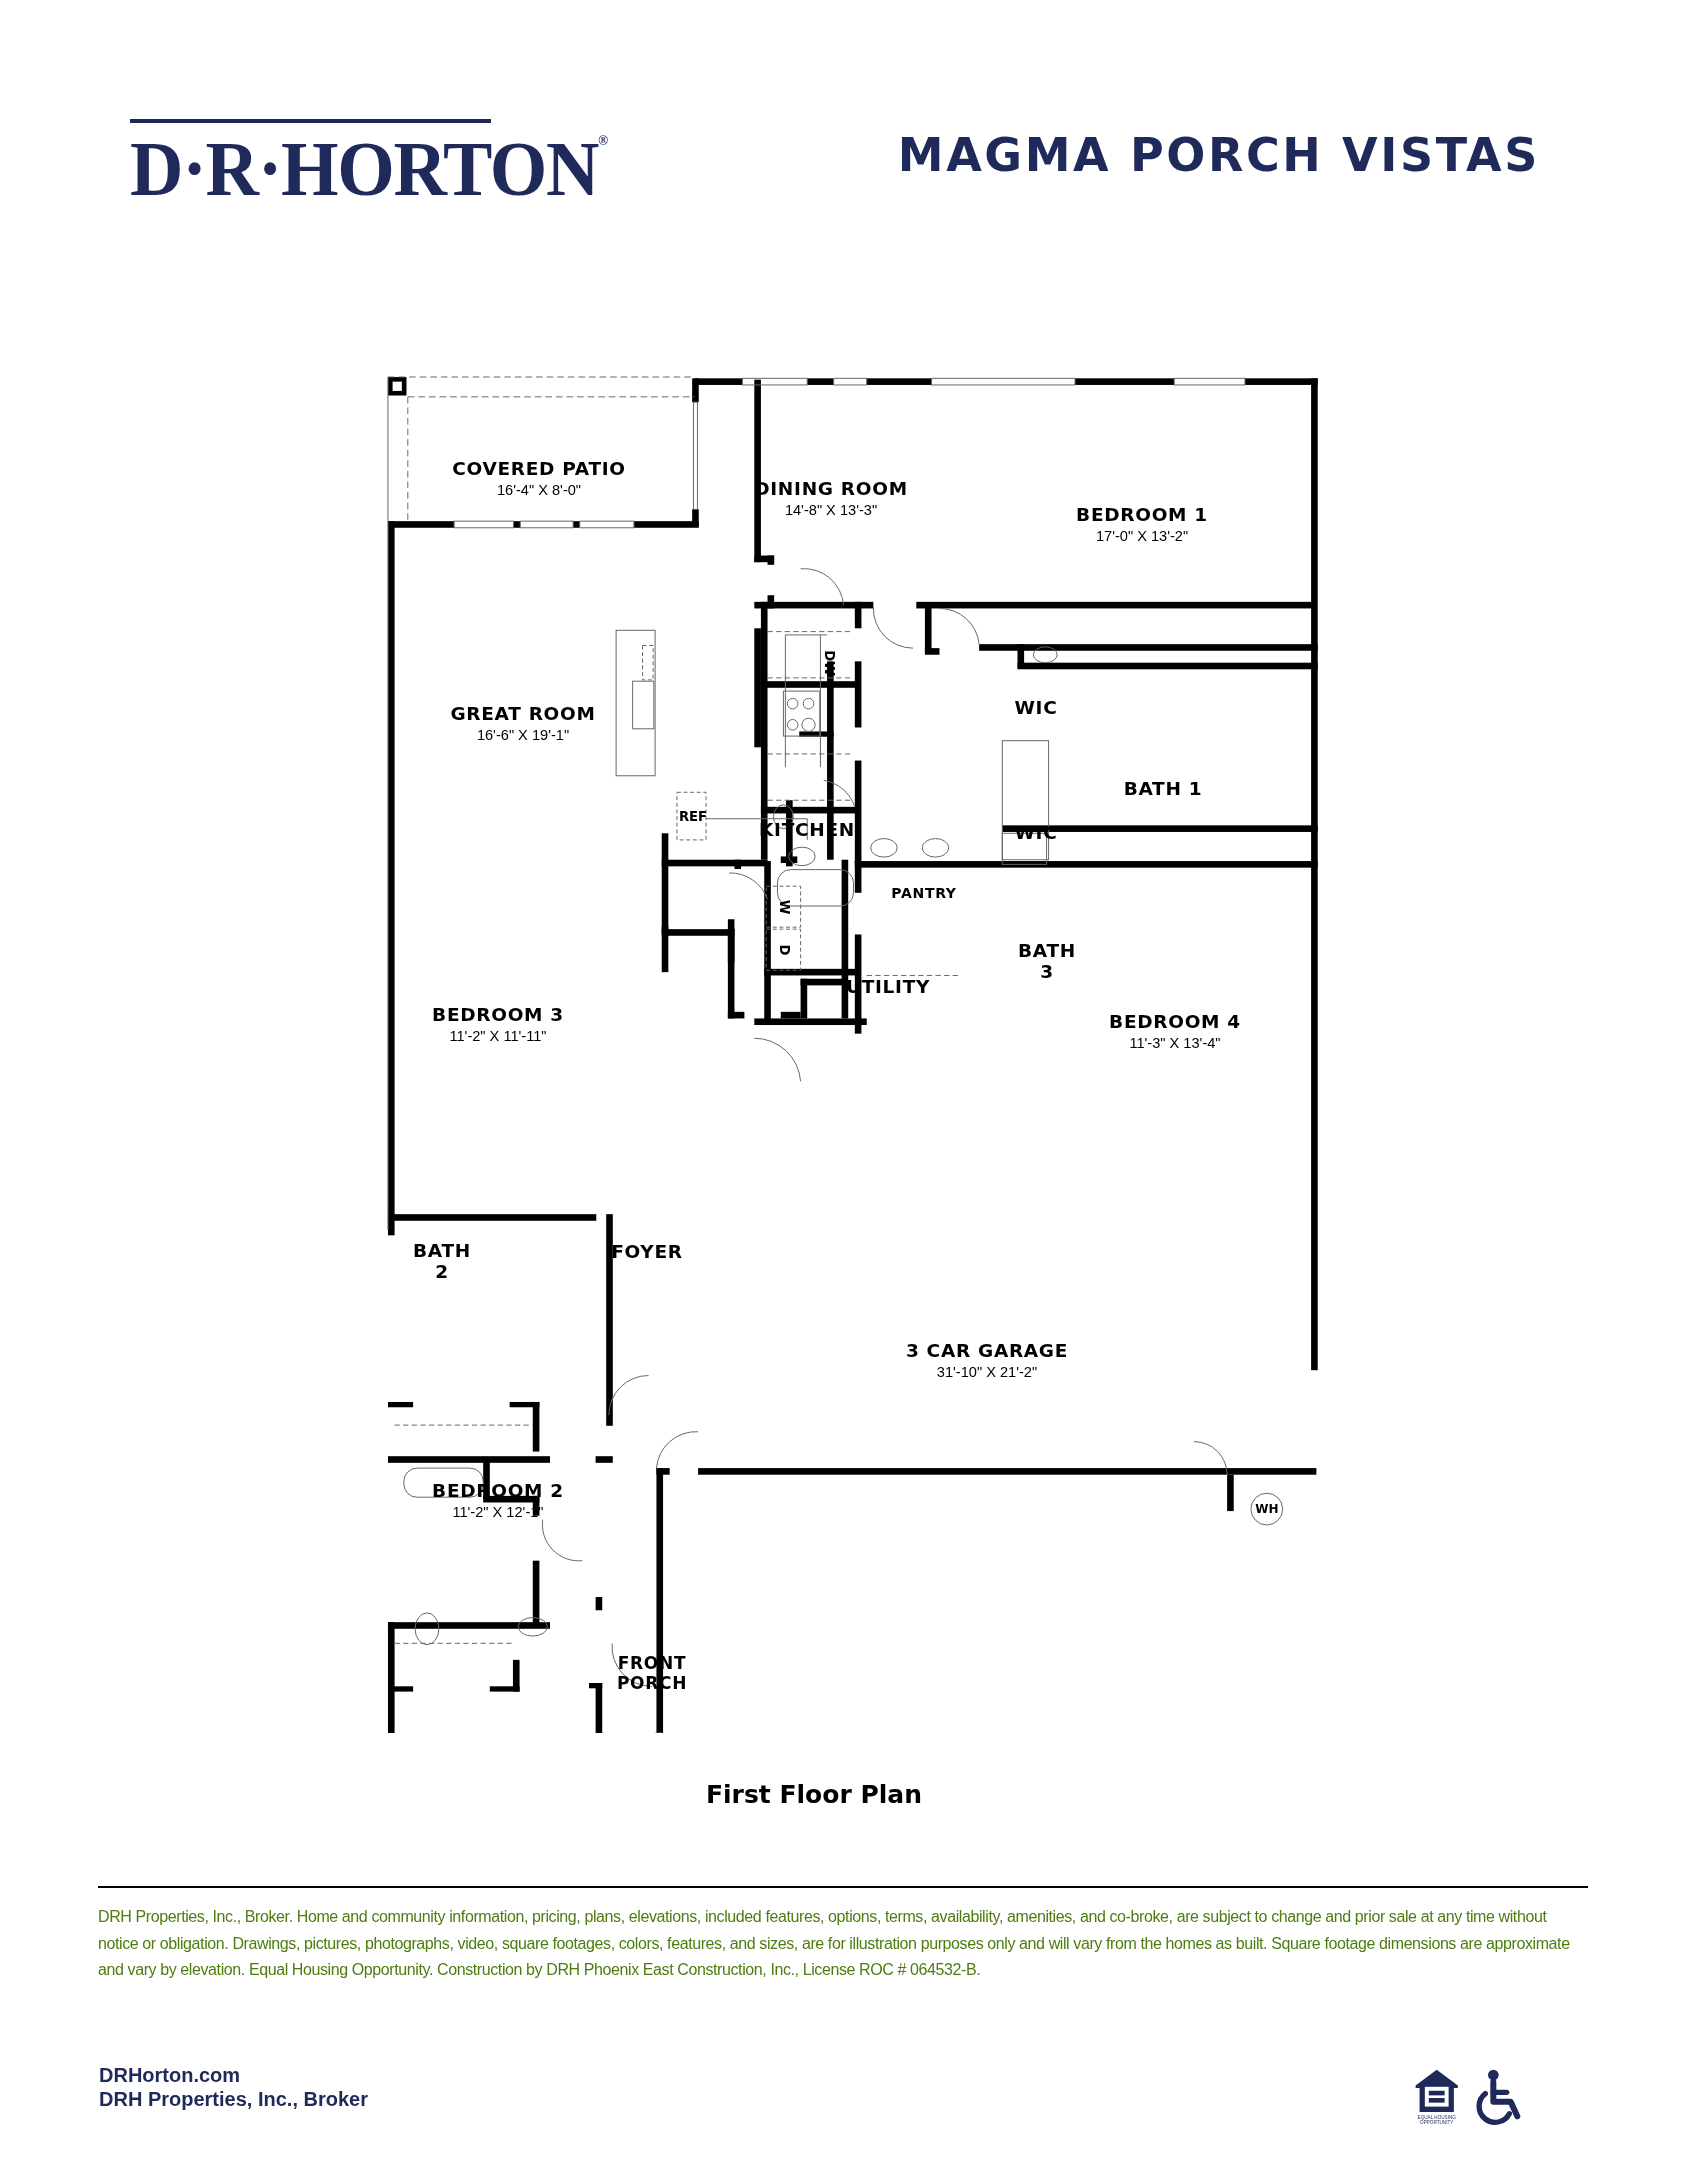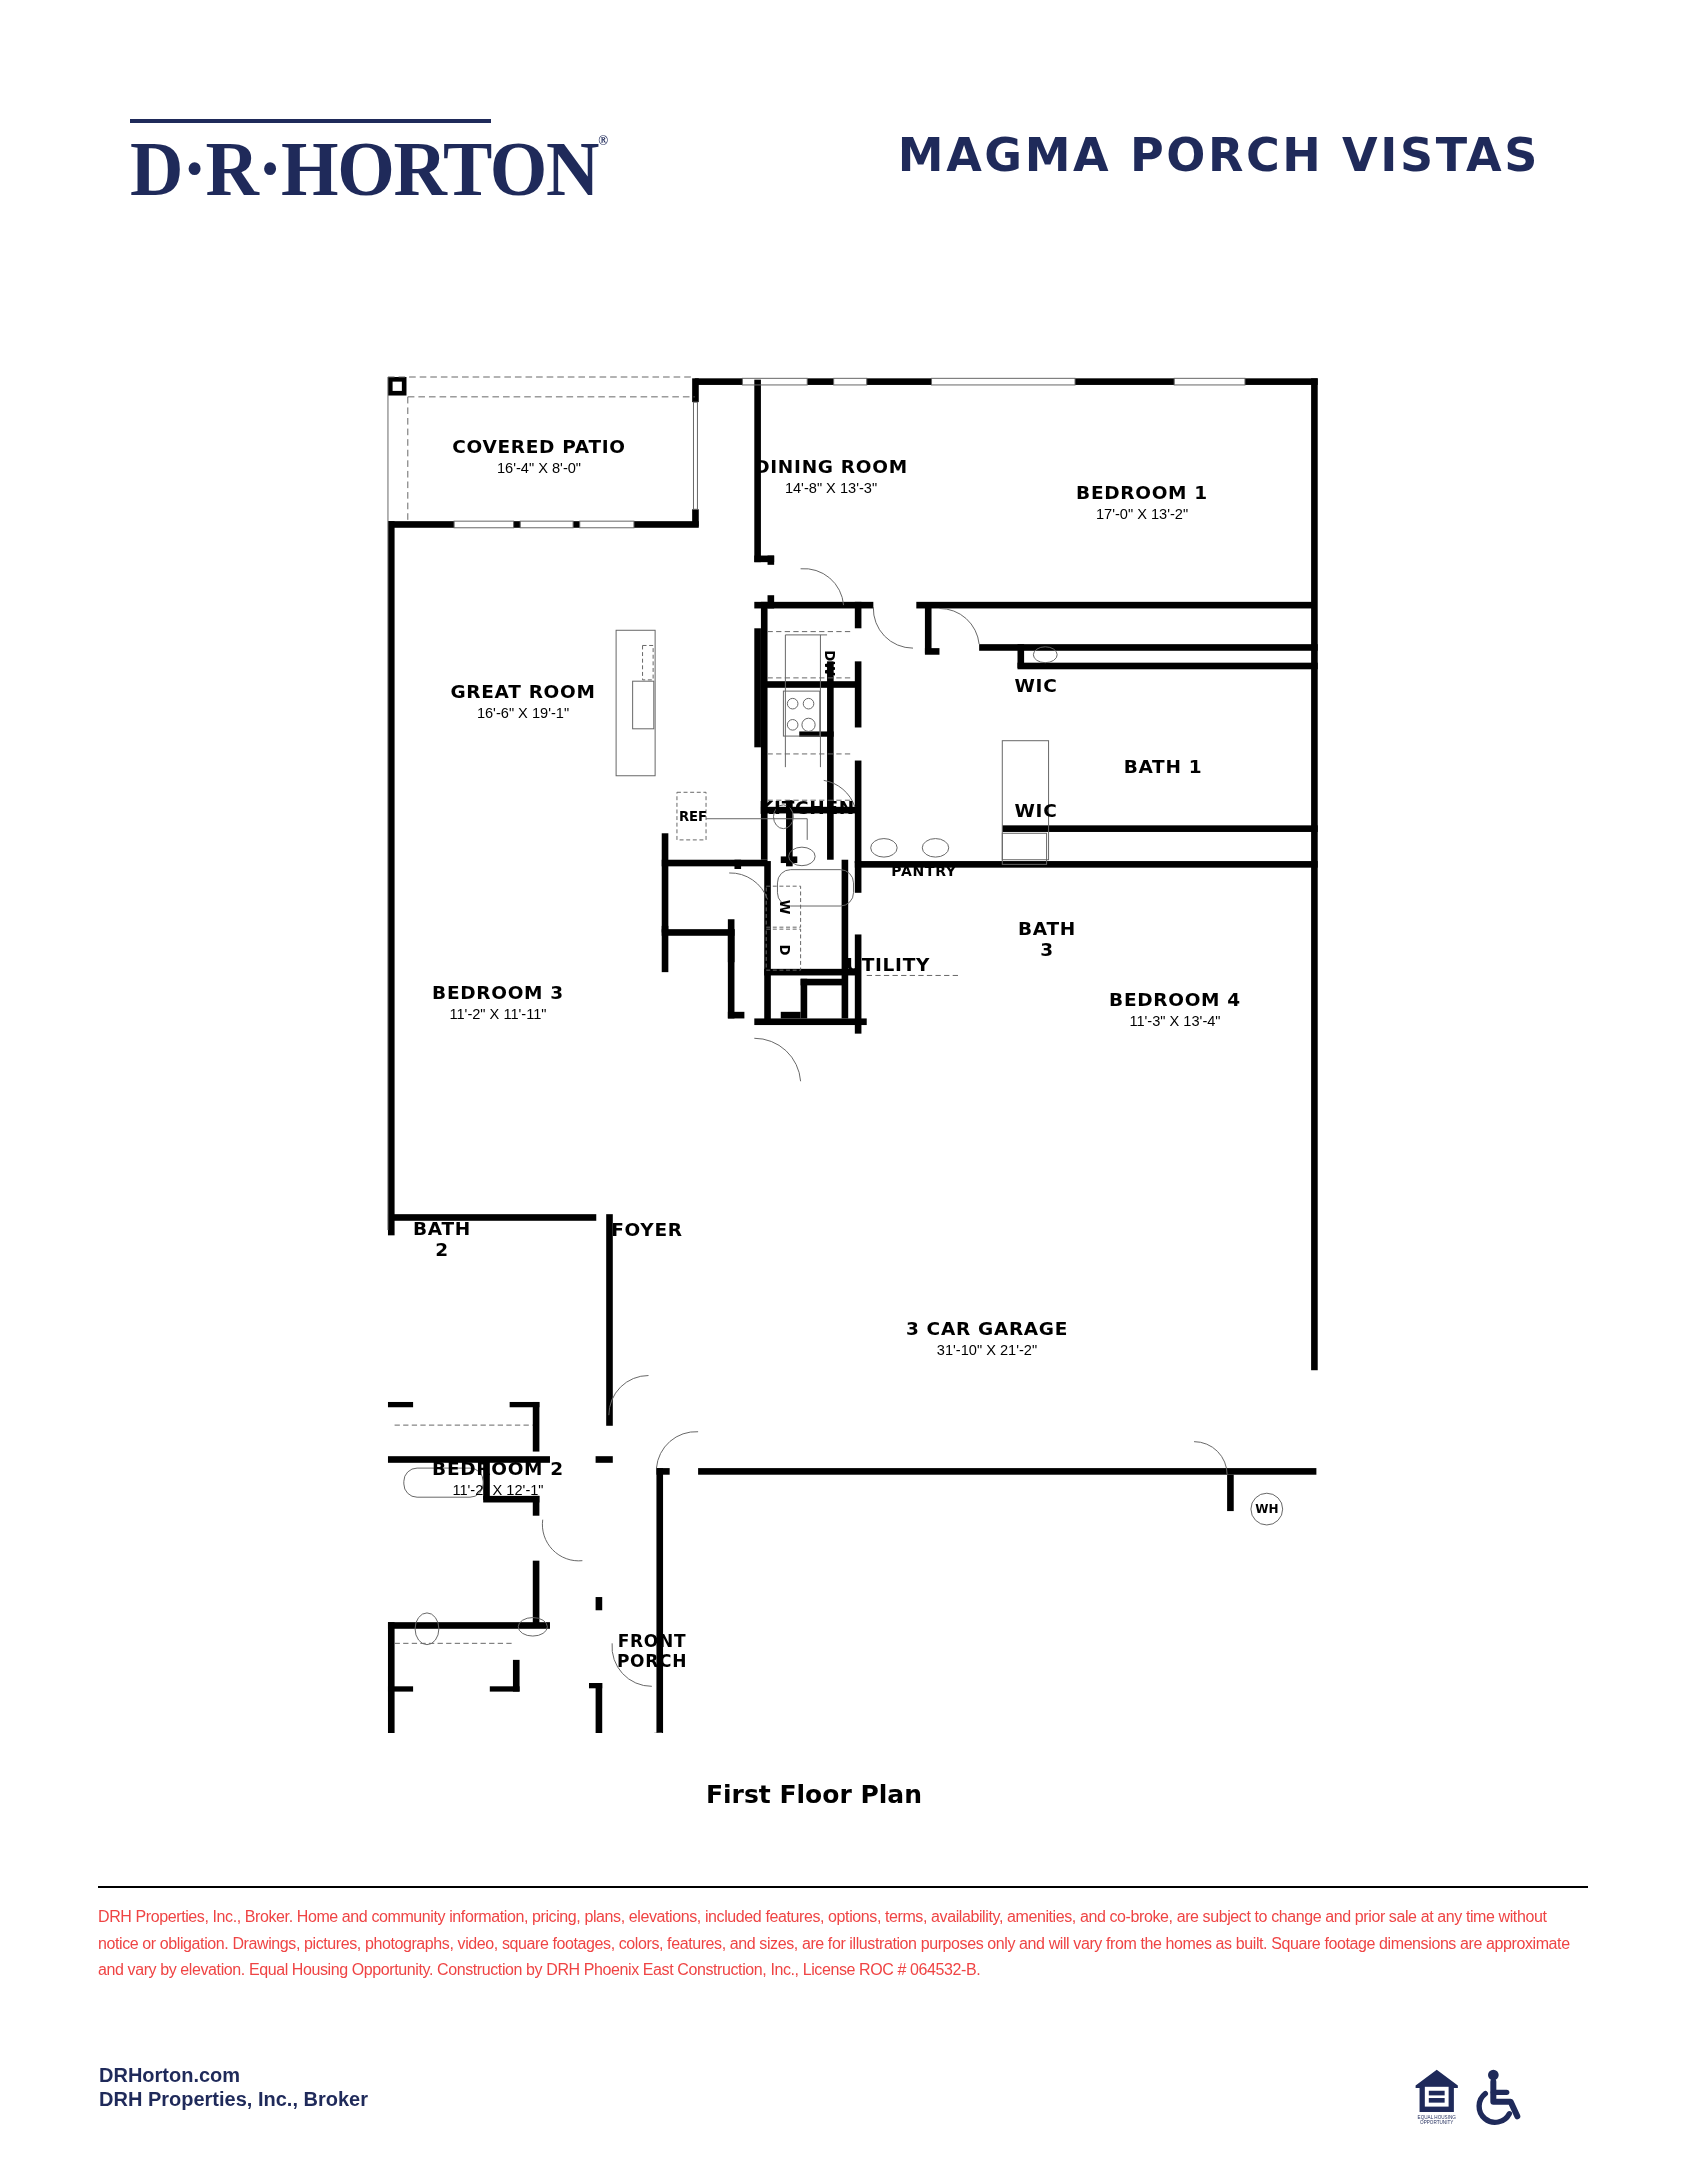--- a/index.html
+++ b/index.html
@@ -6,28 +6,28 @@
   body { width:1687px; height:2183px; position:relative; overflow:hidden; font-family:"Liberation Sans", sans-serif; color:#000; }
   #logo { position:absolute; left:130px; top:119px; width:364px; }
   #logo .rule { height:4px; background:#1f2a5a; margin-left:0; width:361px; }
   #logo .brand { font-family:"Liberation Serif", serif; font-weight:bold; font-size:74px; letter-spacing:-1.3px; color:#1f2a5a; line-height:1; margin-top:9.3px; transform:scaleY(1.05); white-space:nowrap; }
   #logo .brand sup { font-size:13.2px; vertical-align:top; position:relative; top:2.6px; }
   #logo .tag { font-family:"DejaVu Serif", serif; font-style:italic; font-size:38px; color:#1f2a5a; margin-top:4px; white-space:nowrap; letter-spacing:0.7px; }
   #title-block { position:absolute; right:147px; top:132px; text-align:right; }
   #title-block .community { font-family:"DejaVu Sans", sans-serif; font-weight:bold; font-size:46px; letter-spacing:2.6px; color:#1f2a5a; line-height:1; }
   #title-block .sub { font-family:"Liberation Sans", sans-serif; font-size:24px; color:#1f2a5a; margin-top:16px; letter-spacing:-0.7px; line-height:1.2; }
   #plan { position:absolute; left:384px; top:370px; width:939px; height:1363px; }
-  .room { position:absolute; text-align:center; transform:translate(-50%, -50%); white-space:nowrap; }
+  .room { position:absolute; text-align:center; transform:translate(-50%, -50%); white-space:nowrap;margin-top:22px; }
   .room .nm { font-family:"DejaVu Sans", sans-serif; font-weight:bold; font-size:18.5px; letter-spacing:0.7px; line-height:1.15; }
   .room .dm { font-family:"Liberation Sans", sans-serif; font-size:14.6px; margin-top:2.6px; }
   .fix { position:absolute; font-family:"DejaVu Sans", sans-serif; font-weight:bold; font-size:13.2px; transform:translate(-50%, -50%); }
   #caption { position:absolute; left:0; width:1628px; top:1780px; text-align:center; font-family:"DejaVu Sans", sans-serif; font-weight:bold; font-size:25px; }
   #disclaimer { position:absolute; left:98px; top:1886px; width:1490px; }
   #disclaimer .rule { height:2px; background:#000; }
-  #disclaimer .text { font-family:"Liberation Sans", sans-serif; font-size:16px; line-height:26.5px; margin-top:16px; letter-spacing:-0.4px; color:#ef4444; }
+  #disclaimer .text { font-family:"Liberation Sans", sans-serif; font-size:16px; line-height:26.5px; margin-top:16px; letter-spacing:-0.4px; color:#4d7c0f; }
   #footer-links { position:absolute; left:99px; top:2063px; font-family:"Liberation Sans", sans-serif; font-weight:bold; font-size:20px; line-height:24px; color:#1f2a5a; }
   #badges { position:absolute; left:1409px; top:2067px; width:132px; height:66px; }
 </style>
 </head>
 <body>
 
 <div id="logo">
   <div class="rule"></div>
   <div class="brand"><span>D·R·HORTON</span><sup>®</sup></div>
 </div>

